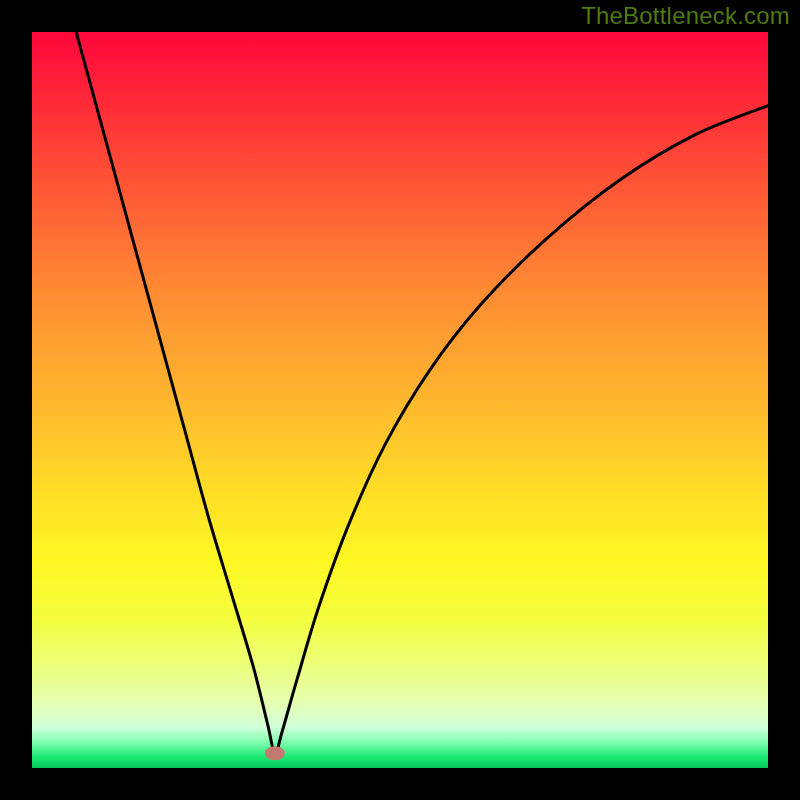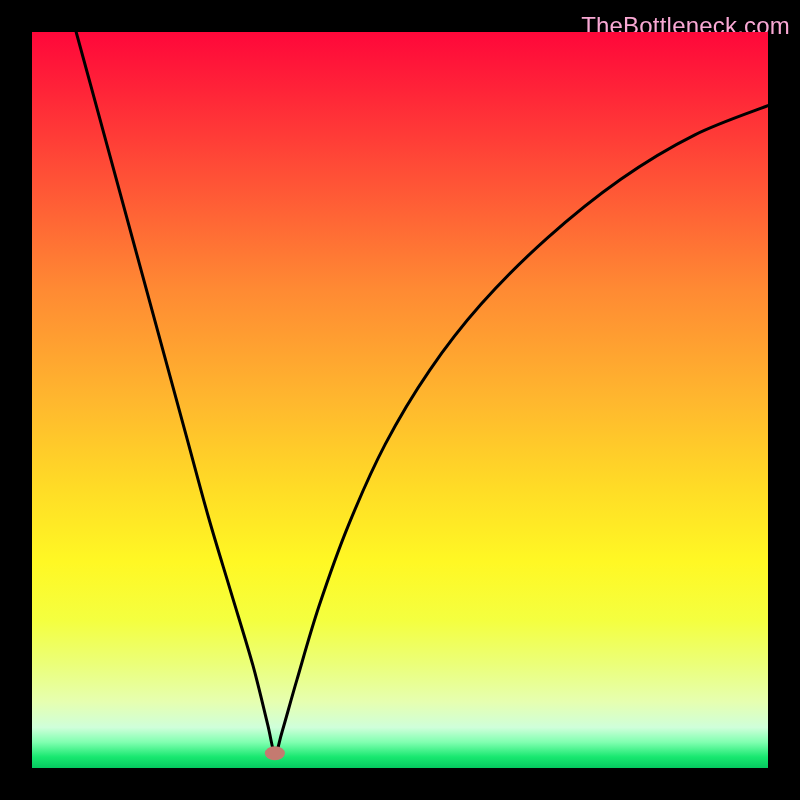--- a/index.html
+++ b/index.html
@@ -12,23 +12,23 @@
     font-family: Arial, Helvetica, sans-serif;
   }
   .frame {
     position: relative;
     width: 800px;
     height: 800px;
     background: #000;
   }
   .watermark {
     position: absolute;
-    top: 12px;
+    top: 2px;
     right: 10px;
-    color: #f9a8d4;
+    color: #4d7c0f;
     font-size: 24px;
     font-weight: 500;
     letter-spacing: 0.2px;
     user-select: none;
   }
   .plot-wrap {
     position: absolute;
     left: 32px;
     top: 32px;
     width: 736px;

